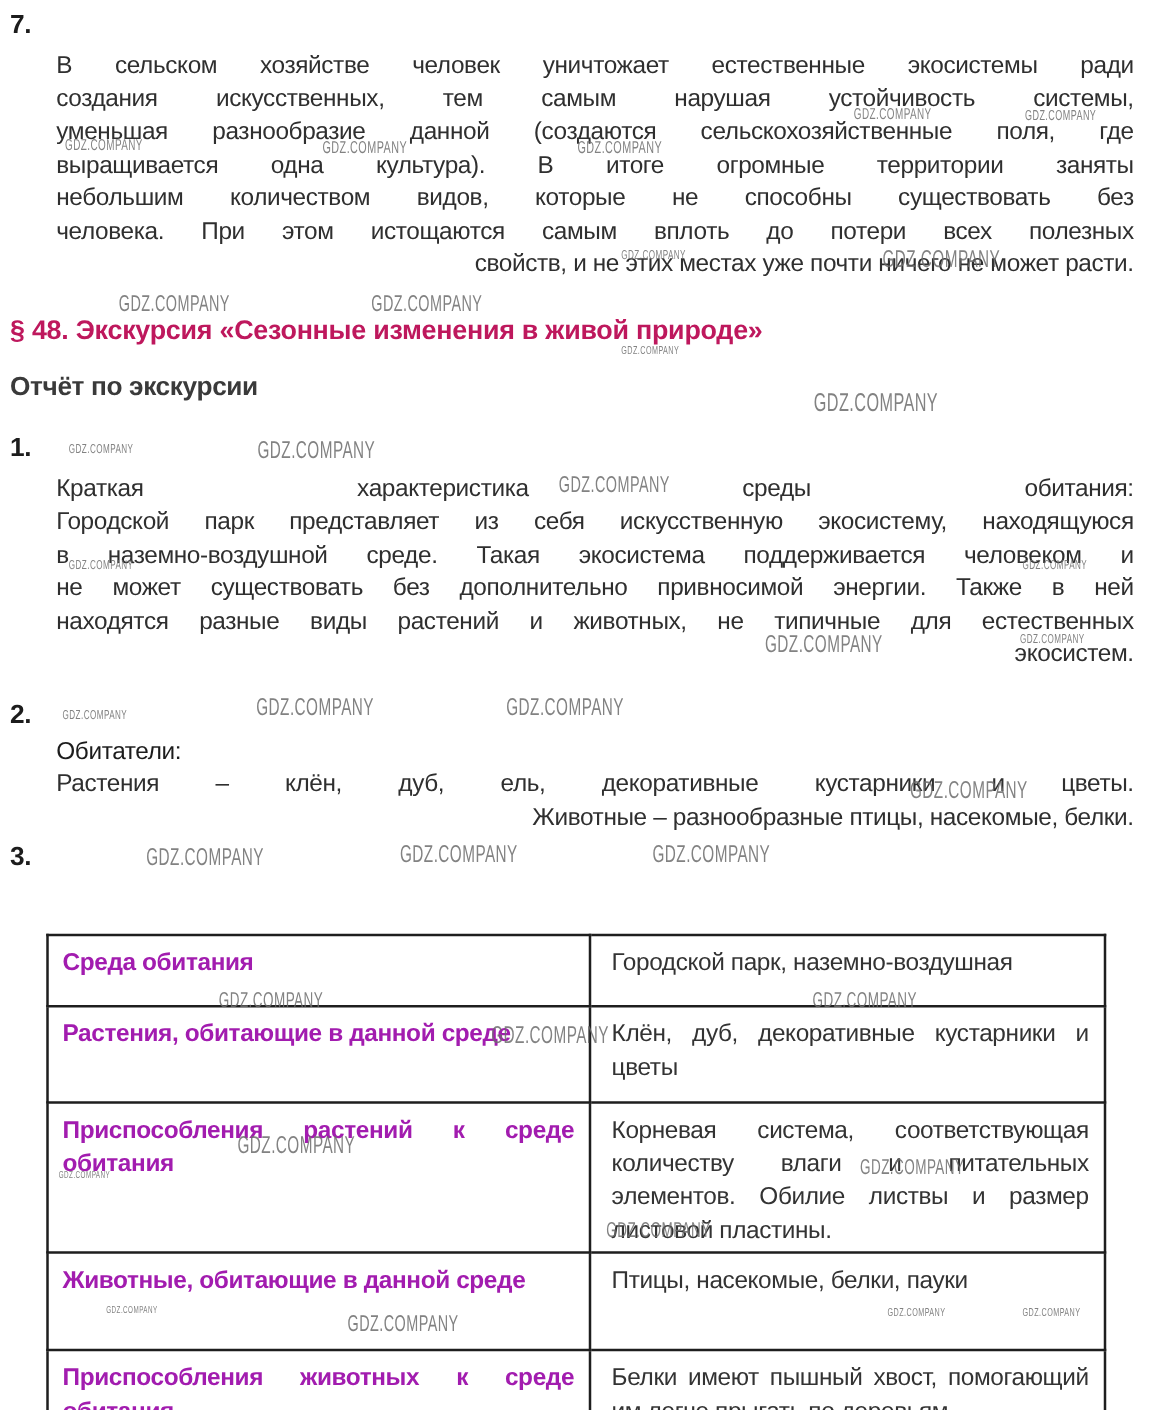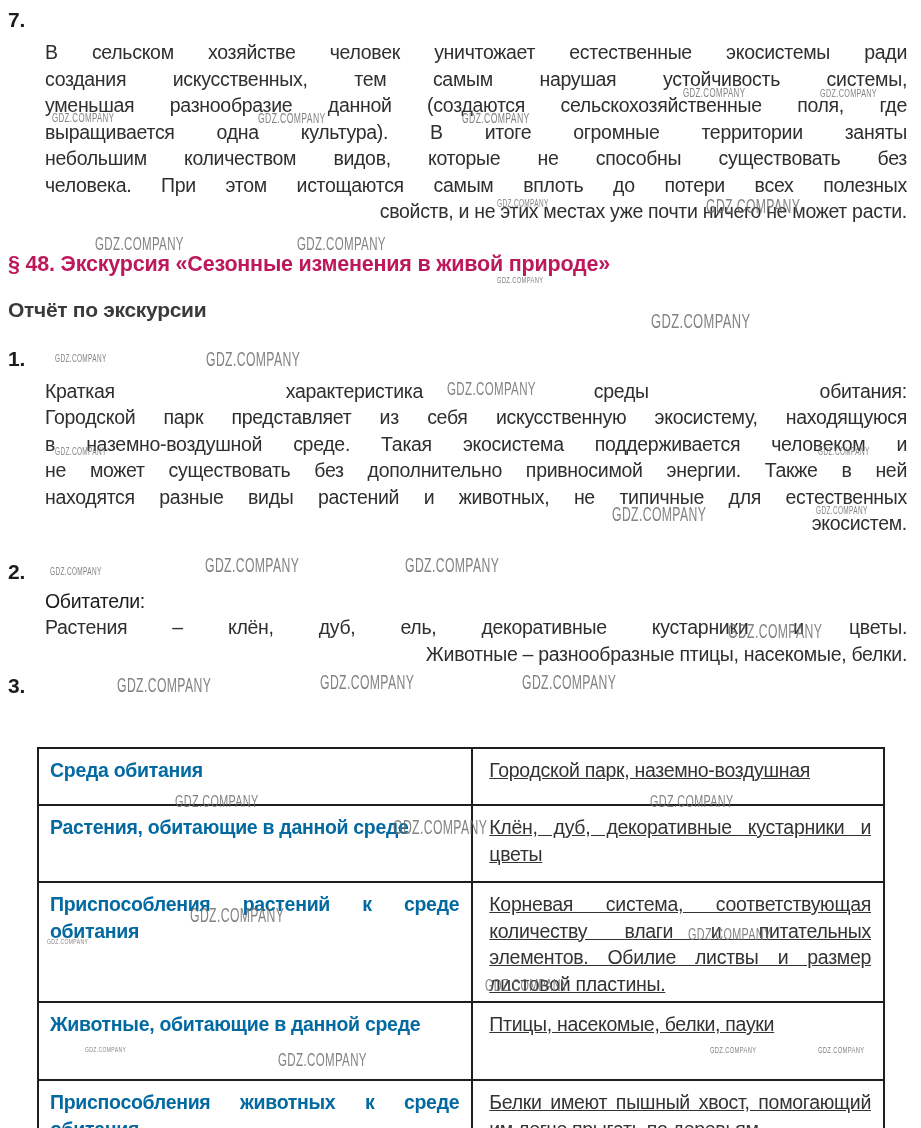--- a/index.html
+++ b/index.html
@@ -61,27 +61,26 @@
     border: 2px solid #1e1e1e;
     vertical-align: top;
     font-size: 19.5px;
     line-height: 26.5px;
     padding: 8px 12px 4px 11px;
     text-align: justify;
   }
   table.report-table td.cell-label {
     width: 423px;
     font-weight: bold;
-    color: #0369a1;
+    color: #a21caf;
   }
   table.report-table td.cell-value {
     width: 401px;
     padding-left: 16px;
     color: #333333;
-    text-decoration: underline;
   }
   table.report-table tr:nth-child(1) td { height: 57px; }
   table.report-table tr:nth-child(2) td { height: 77px; }
   table.report-table tr:nth-child(3) td { height: 104px; }
   table.report-table tr:nth-child(4) td { height: 78px; }
   table.report-table tr:nth-child(5) td { height: 80px; }
   .wm {
     position: absolute;
     color: #6d6d6d;
     opacity: 0.85;

